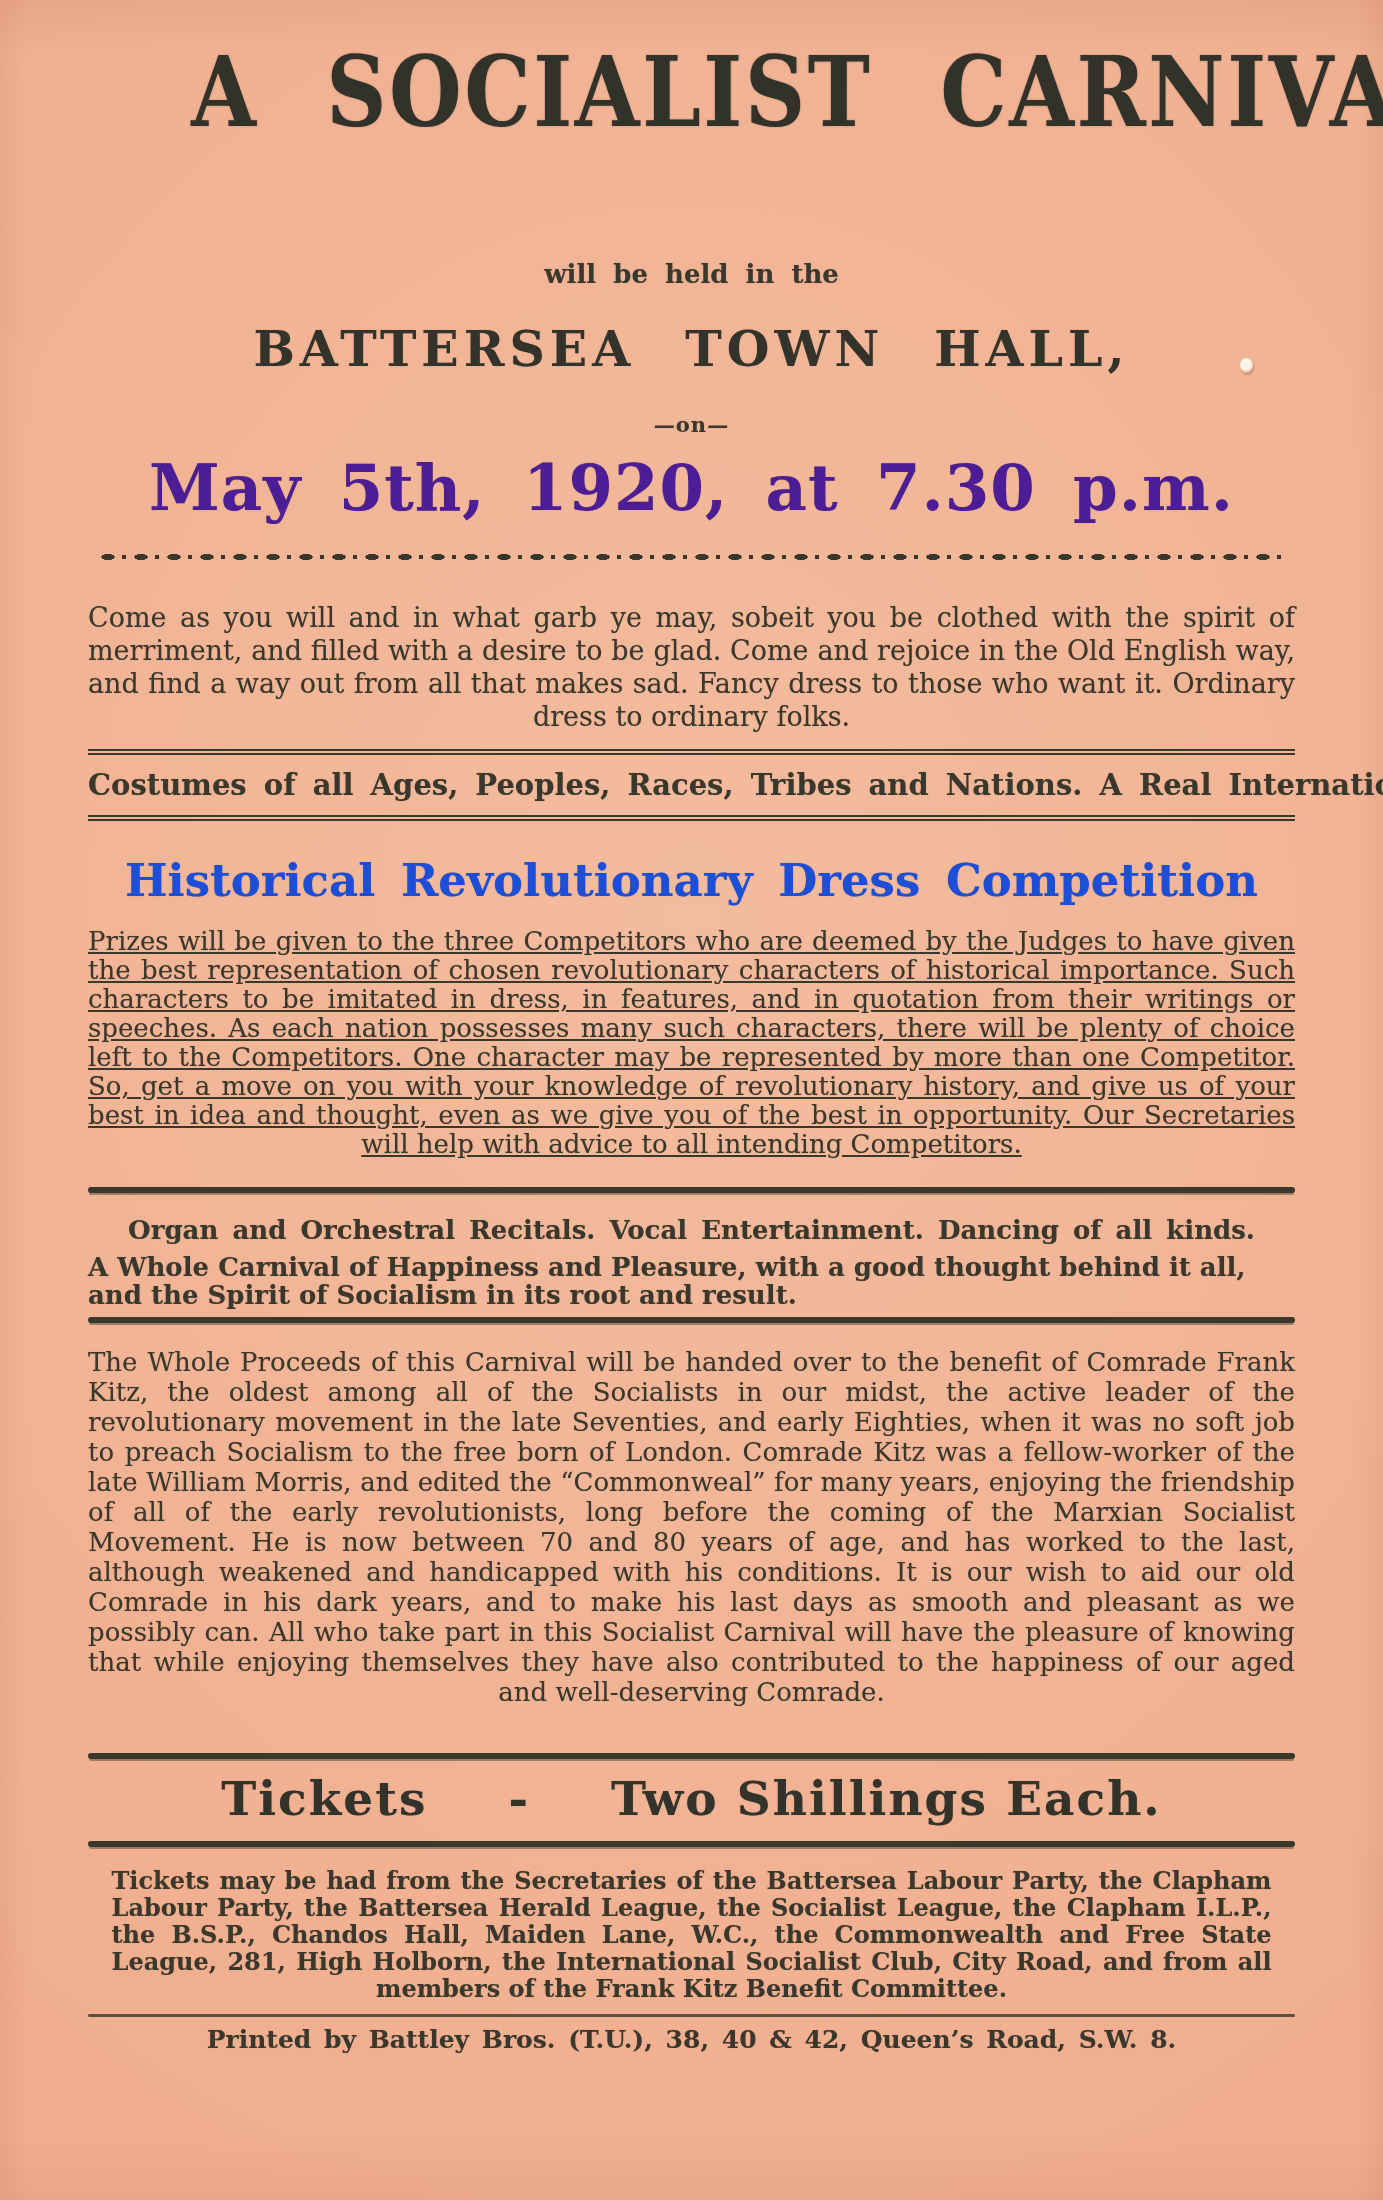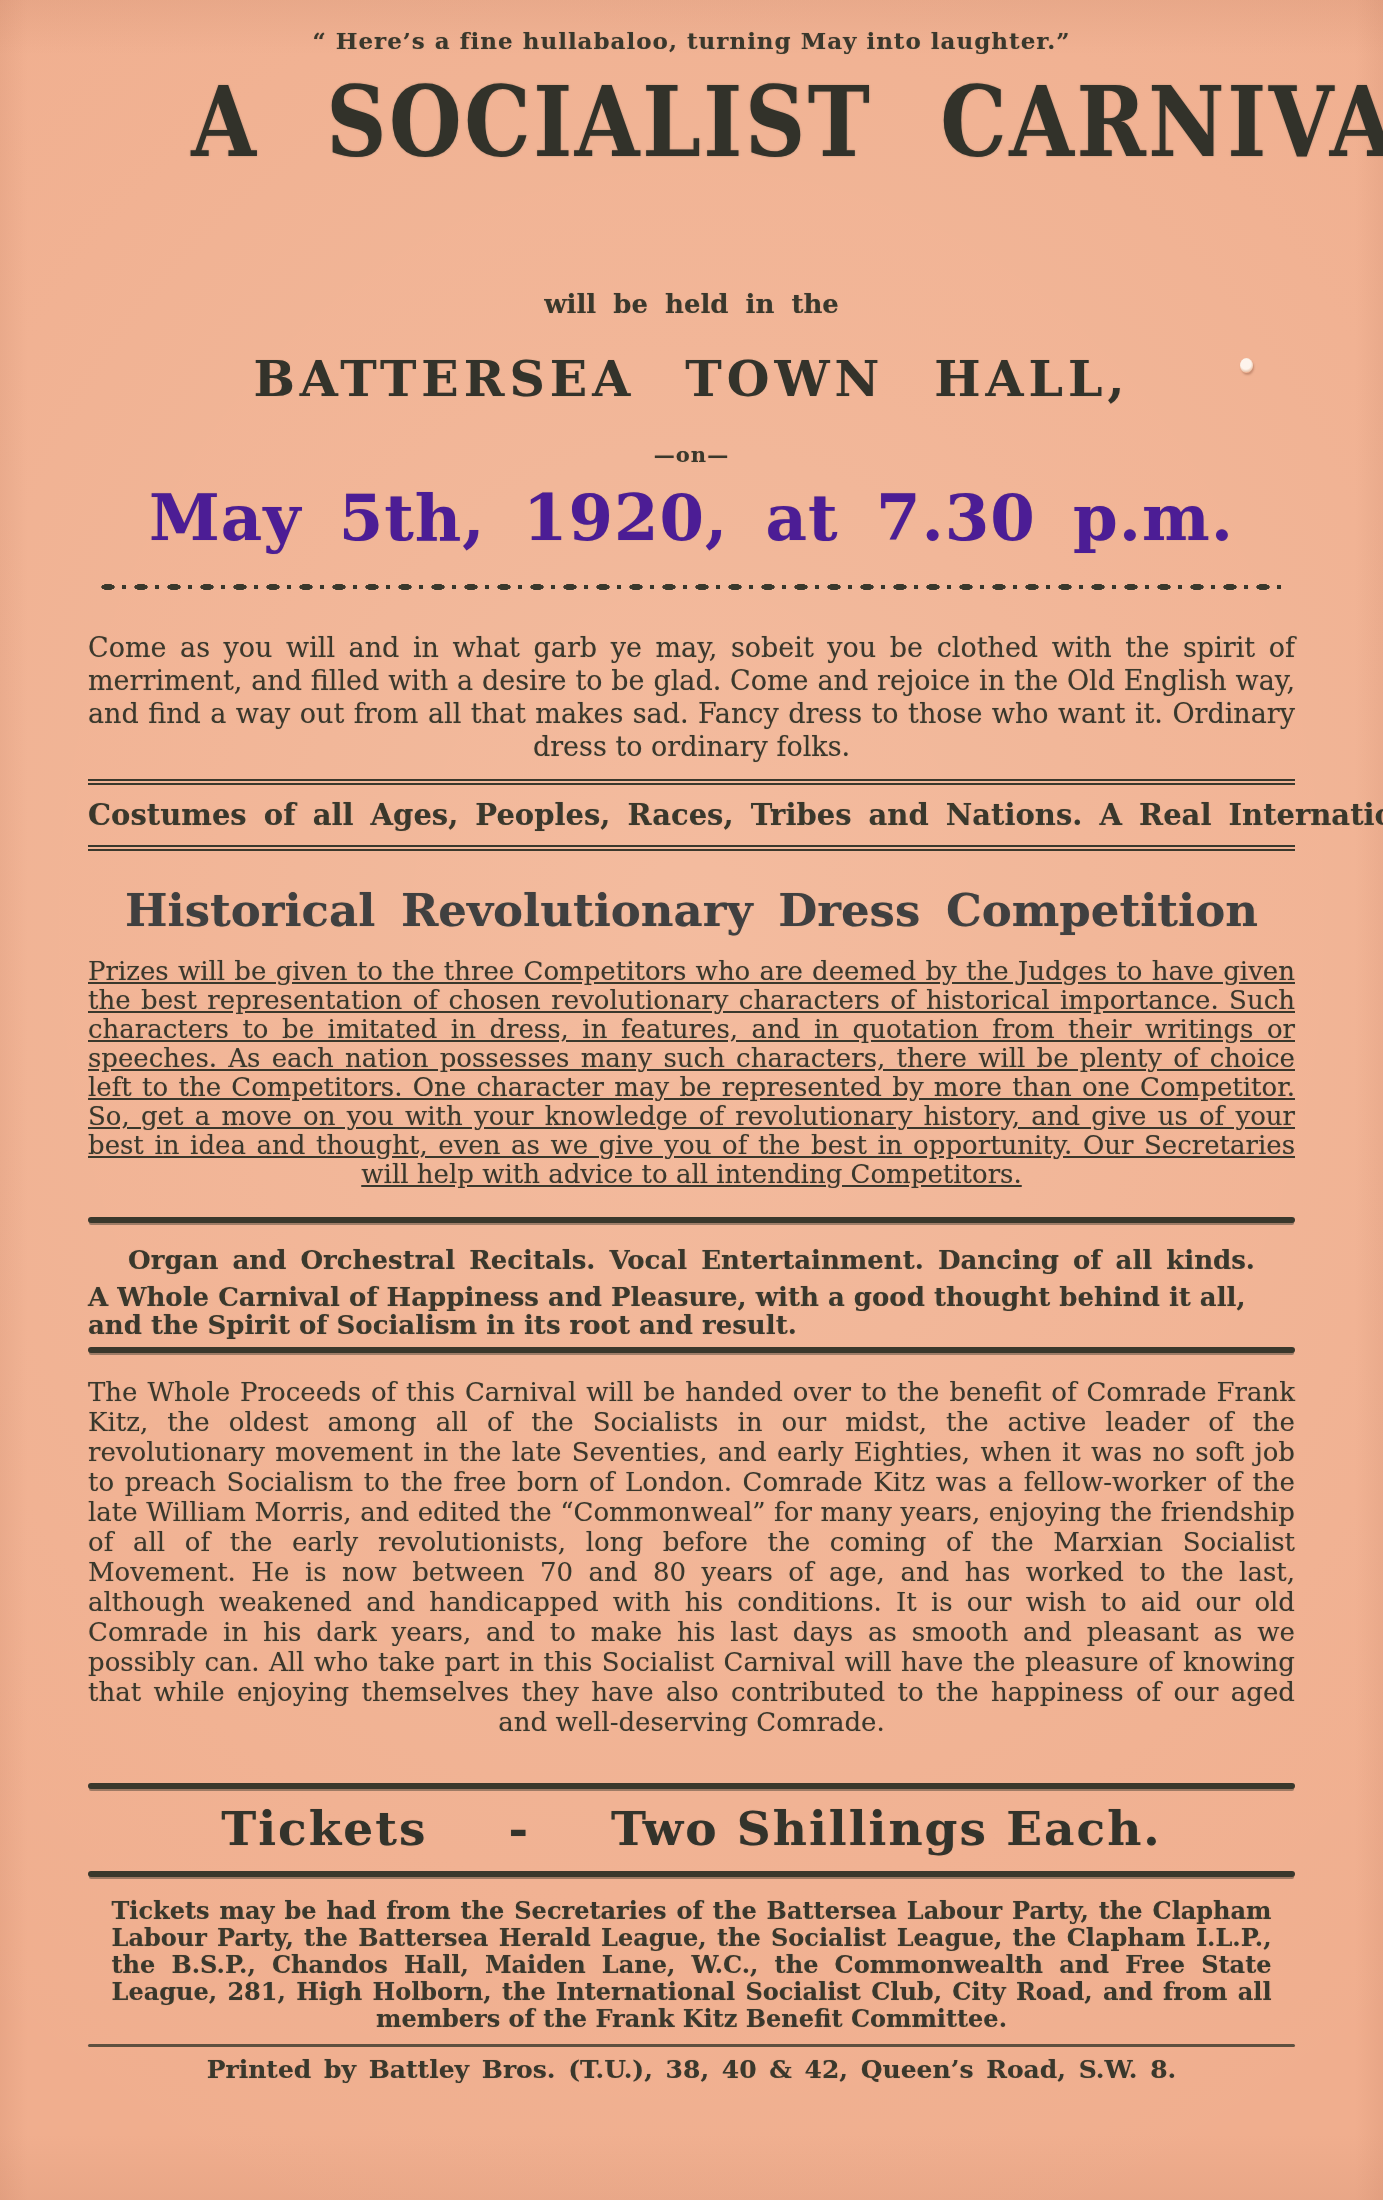--- a/index.html
+++ b/index.html
@@ -61,21 +61,21 @@
   }
   .para{
     text-align:justify;text-align-last:center;
     font-size:27px;line-height:33px;font-weight:500;
   }
   .intro{ margin-top:36px; }
   .band{ margin-top:16px;border-top:6px double #3a382c;border-bottom:6px double #3a382c;padding:13px 0; }
   .band-line{ font-size:29px;line-height:34px;font-weight:bold;word-spacing:7px;white-space:nowrap; }
   .section-heading{
     margin-top:36px;font-size:45px;line-height:48px;font-weight:bold;
-    word-spacing:10px;color:#404040;white-space:nowrap;
+    word-spacing:10px;color:#1d4ed8;white-space:nowrap;
   }
   .competition-body{ margin-top:22px;font-size:26px;line-height:29px;text-decoration:underline; }
   .rule-thick{
     margin-top:28px;height:6px;background:#3a382c;border-radius:3px;
     box-shadow:0 3px 0 -1px rgba(58,56,44,0.45);
   }
   .rule-thick.tight{ margin-top:8px; }
   .entertain-1{ margin-top:22px;font-size:26px;line-height:30px;font-weight:bold;word-spacing:5px;white-space:nowrap; }
   .entertain-2{ margin-top:8px;font-size:26px;line-height:28px;font-weight:bold; text-align:left;}
   .proceeds{ margin-top:24px;font-size:26px;line-height:30px; }
@@ -100,21 +100,20 @@
     box-shadow:1px 2px 2px rgba(120,70,50,0.35);
   }
 </style>
 </head>
 <body>
 
 <div class="paper-vignette"></div>
 
 <div class="poster">
 
-  <div class="quote ink">“ Here’s a fine hullabaloo, turning May into laughter.”</div>
 
   <div class="title-wrap">
     <div class="title">A SOCIALIST CARNIVAL</div>
   </div>
 
   <div class="subtitle ink">will be held in the</div>
 
   <div class="venue ink">BATTERSEA TOWN HALL,</div>
 
   <div class="on-word ink">—on—</div>

